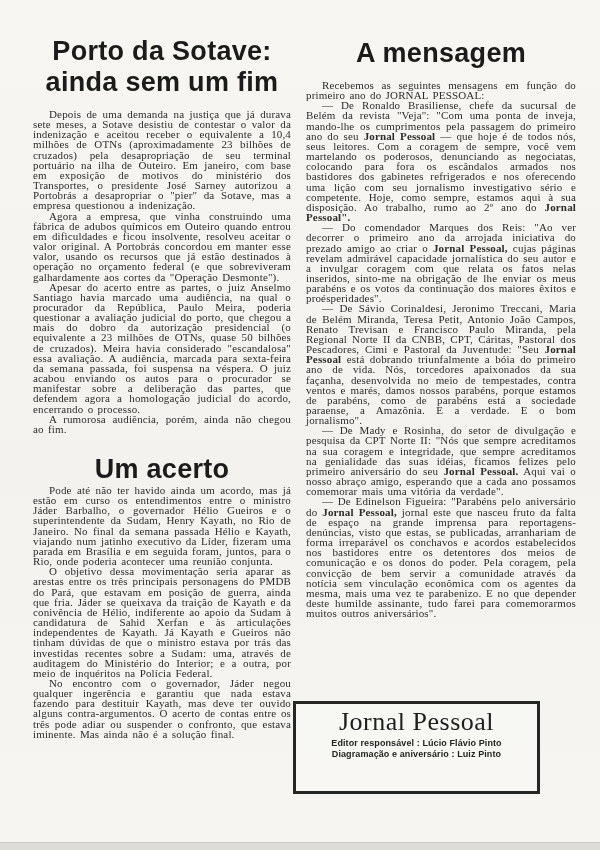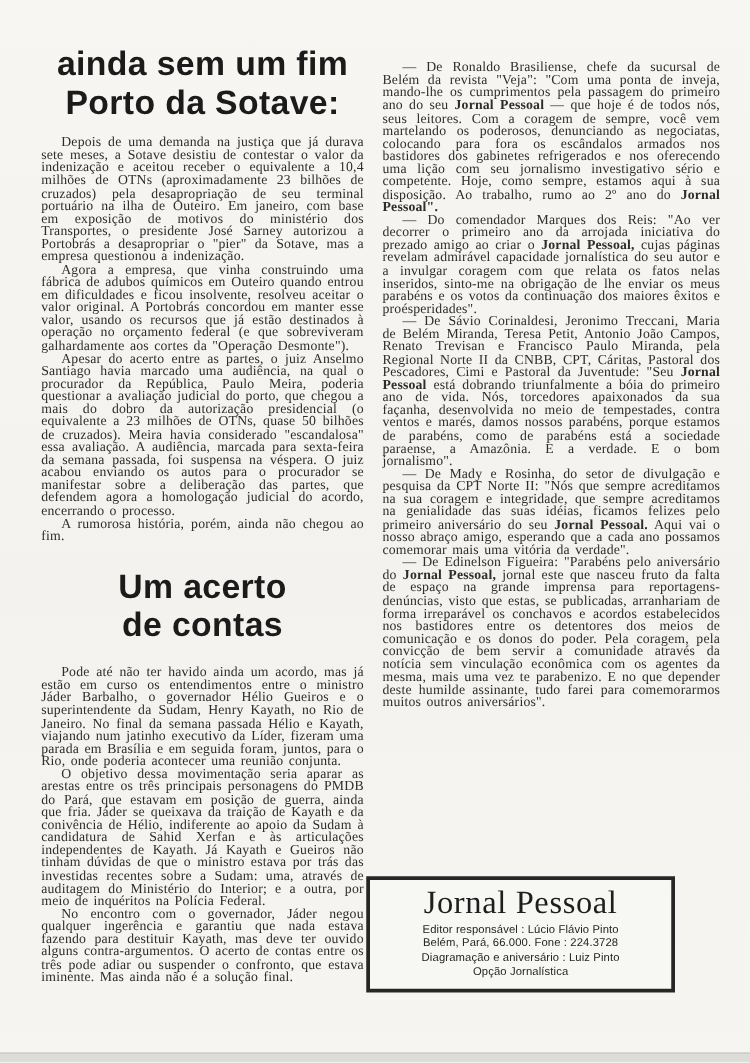--- a/index.html
+++ b/index.html
@@ -20,21 +20,21 @@
   }
   .col{position:absolute;top:36px;}
   .col-left{left:33px;width:258px;}
   .col-right{left:306px;top:38px;width:270px;}
   .headline{
     margin:0 0 11px 0;
     font-size:27px;line-height:31px;
     font-weight:bold;color:var(--ink-dark);
     letter-spacing:0.3px;
   }
-  .headline-2{margin-top:20px;margin-bottom:17px;}
+  .headline-2{margin-top:20px;margin-bottom:0;}
   .hl-line{display:block;text-align:center;}
   .para{
     margin:0;
     font-size:11px;line-height:10.15px;
     text-align:justify;text-indent:16px;
     letter-spacing:0.15px;word-spacing:1.4px;
     color:var(--ink);
     font-family:Liberation Serif, serif;
   }
   .para .bold{font-weight:bold;}
@@ -46,70 +46,69 @@
     text-align:center;
   }
   .masthead-title{
     font-family:"Liberation Serif",serif;
     font-size:26px;line-height:26px;
     margin:5px 0 3px 0;color:#1e1e1e;
     letter-spacing:0.5px;
   }
   .masthead-line{
     margin:0;font-size:9px;line-height:11.4px;
-    font-weight:normal;color:#242424;letter-spacing:0.1px;
+    font-weight:bold;color:#242424;letter-spacing:0.1px;
   }
   .scan-band{
     position:absolute;left:0;top:842px;width:600px;height:8px;
     background:var(--band);
     border-top:1px solid #c9c8c4;
   }
 </style>
 </head>
 <body>
 
 <div class="page">
 
   <div class="col col-left">
     <h1 class="headline">
+      <span class="hl-line">Porto da Sotave:</span>
       <span class="hl-line">ainda sem um fim</span>
-      <span class="hl-line">Porto da Sotave:</span>
     </h1>
     <div class="body">
         <p class="para"><span>Depois de uma demanda na justiça que já durava sete meses, a Sotave desistiu de contestar o valor da indenização e aceitou receber o equivalente a 10,4 milhões de OTNs (aproximadamente 23 bilhões de cruzados) pela desapropriação de seu terminal portuário na ilha de Outeiro. Em janeiro, com base em exposição de motivos do ministério dos Transportes, o presidente José Sarney autorizou a Portobrás a desapropriar o "pier" da Sotave, mas a empresa questionou a indenização.</span></p>
         <p class="para"><span>Agora a empresa, que vinha construindo uma fábrica de adubos químicos em Outeiro quando entrou em dificuldades e ficou insolvente, resolveu aceitar o valor original. A Portobrás concordou em manter esse valor, usando os recursos que já estão destinados à operação no orçamento federal (e que sobreviveram galhardamente aos cortes da "Operação Desmonte").</span></p>
         <p class="para"><span>Apesar do acerto entre as partes, o juiz Anselmo Santiago havia marcado uma audiência, na qual o procurador da República, Paulo Meira, poderia questionar a avaliação judicial do porto, que chegou a mais do dobro da autorização presidencial (o equivalente a 23 milhões de OTNs, quase 50 bilhões de cruzados). Meira havia considerado "escandalosa" essa avaliação. A audiência, marcada para sexta-feira da semana passada, foi suspensa na véspera. O juiz acabou enviando os autos para o procurador se manifestar sobre a deliberação das partes, que defendem agora a homologação judicial do acordo, encerrando o processo.</span></p>
-        <p class="para"><span>A rumorosa história, porém, ainda não chegou ao fim.</span></p>
+        <p class="para"><span>A rumorosa audiência, porém, ainda não chegou ao fim.</span></p>
       </div>
 
     <h2 class="headline headline-2">
       <span class="hl-line">Um acerto</span>
-      <span class="hl-line">de contas</span>
     </h2>
     <div class="body">
         <p class="para"><span>Pode até não ter havido ainda um acordo, mas já estão em curso os entendimentos entre o ministro Jáder Barbalho, o governador Hélio Gueiros e o superintendente da Sudam, Henry Kayath, no Rio de Janeiro. No final da semana passada Hélio e Kayath, viajando num jatinho executivo da Líder, fizeram uma parada em Brasília e em seguida foram, juntos, para o Rio, onde poderia acontecer uma reunião conjunta.</span></p>
         <p class="para"><span>O objetivo dessa movimentação seria aparar as arestas entre os três principais personagens do PMDB do Pará, que estavam em posição de guerra, ainda que fria. Jáder se queixava da traição de Kayath e da conivência de Hélio, indiferente ao apoio da Sudam à candidatura de Sahid Xerfan e às articulações independentes de Kayath. Já Kayath e Gueiros não tinham dúvidas de que o ministro estava por trás das investidas recentes sobre a Sudam: uma, através de auditagem do Ministério do Interior; e a outra, por meio de inquéritos na Polícia Federal.</span></p>
         <p class="para"><span>No encontro com o governador, Jáder negou qualquer ingerência e garantiu que nada estava fazendo para destituir Kayath, mas deve ter ouvido alguns contra-argumentos. O acerto de contas entre os três pode adiar ou suspender o confronto, que estava iminente. Mas ainda não é a solução final.</span></p>
       </div>
   </div>
 
   <div class="col col-right">
     <h1 class="headline">
+      <span class="hl-line">A mensagem</span>
     </h1>
     <div class="body">
+        <p class="para"><span>Recebemos as seguintes mensagens em função do primeiro ano do JORNAL PESSOAL:</span></p>
         <p class="para"><span>— De Ronaldo Brasiliense, chefe da sucursal de Belém da revista "Veja": "Com uma ponta de inveja, mando-lhe os cumprimentos pela passagem do primeiro ano do seu </span><span class="bold">Jornal Pessoal</span><span> — que hoje é de todos nós, seus leitores. Com a coragem de sempre, você vem martelando os poderosos, denunciando as negociatas, colocando para fora os escândalos armados nos bastidores dos gabinetes refrigerados e nos oferecendo uma lição com seu jornalismo investigativo sério e competente. Hoje, como sempre, estamos aqui à sua disposição. Ao trabalho, rumo ao 2º ano do </span><span class="bold">Jornal Pessoal".</span></p>
         <p class="para"><span>— Do comendador Marques dos Reis: "Ao ver decorrer o primeiro ano da arrojada iniciativa do prezado amigo ao criar o </span><span class="bold">Jornal Pessoal,</span><span> cujas páginas revelam admirável capacidade jornalística do seu autor e a invulgar coragem com que relata os fatos nelas inseridos, sinto-me na obrigação de lhe enviar os meus parabéns e os votos da continuação dos maiores êxitos e proésperidades".</span></p>
         <p class="para"><span>— De Sávio Corinaldesi, Jeronimo Treccani, Maria de Belém Miranda, Teresa Petit, Antonio João Campos, Renato Trevisan e Francisco Paulo Miranda, pela Regional Norte II da CNBB, CPT, Cáritas, Pastoral dos Pescadores, Cimi e Pastoral da Juventude: "Seu </span><span class="bold">Jornal Pessoal</span><span> está dobrando triunfalmente a bóia do primeiro ano de vida. Nós, torcedores apaixonados da sua façanha, desenvolvida no meio de tempestades, contra ventos e marés, damos nossos parabéns, porque estamos de parabéns, como de parabéns está a sociedade paraense, a Amazônia. E a verdade. E o bom jornalismo".</span></p>
         <p class="para"><span>— De Mady e Rosinha, do setor de divulgação e pesquisa da CPT Norte II: "Nós que sempre acreditamos na sua coragem e integridade, que sempre acreditamos na genialidade das suas idéias, ficamos felizes pelo primeiro aniversário do seu </span><span class="bold">Jornal Pessoal.</span><span> Aqui vai o nosso abraço amigo, esperando que a cada ano possamos comemorar mais uma vitória da verdade".</span></p>
         <p class="para"><span>— De Edinelson Figueira: "Parabéns pelo aniversário do </span><span class="bold">Jornal Pessoal,</span><span> jornal este que nasceu fruto da falta de espaço na grande imprensa para reportagens-denúncias, visto que estas, se publicadas, arranhariam de forma irreparável os conchavos e acordos estabelecidos nos bastidores entre os detentores dos meios de comunicação e os donos do poder. Pela coragem, pela convicção de bem servir a comunidade através da notícia sem vinculação econômica com os agentes da mesma, mais uma vez te parabenizo. E no que depender deste humilde assinante, tudo farei para comemorarmos muitos outros aniversários".</span></p>
       </div>
   </div>
 
   <div class="masthead-box">
     <div class="masthead-title">Jornal Pessoal</div>
     <p class="masthead-line">Editor responsável : Lúcio Flávio Pinto</p>
-    <p class="masthead-line">Belém, Pará, 66.000. Fone : 224.3728</p>
     <p class="masthead-line">Diagramação e aniversário : Luiz Pinto</p>
-    <p class="masthead-line">Opção Jornalística</p>
   </div>
 
   <div class="scan-band"></div>
 </div>
 
 </body></html>

